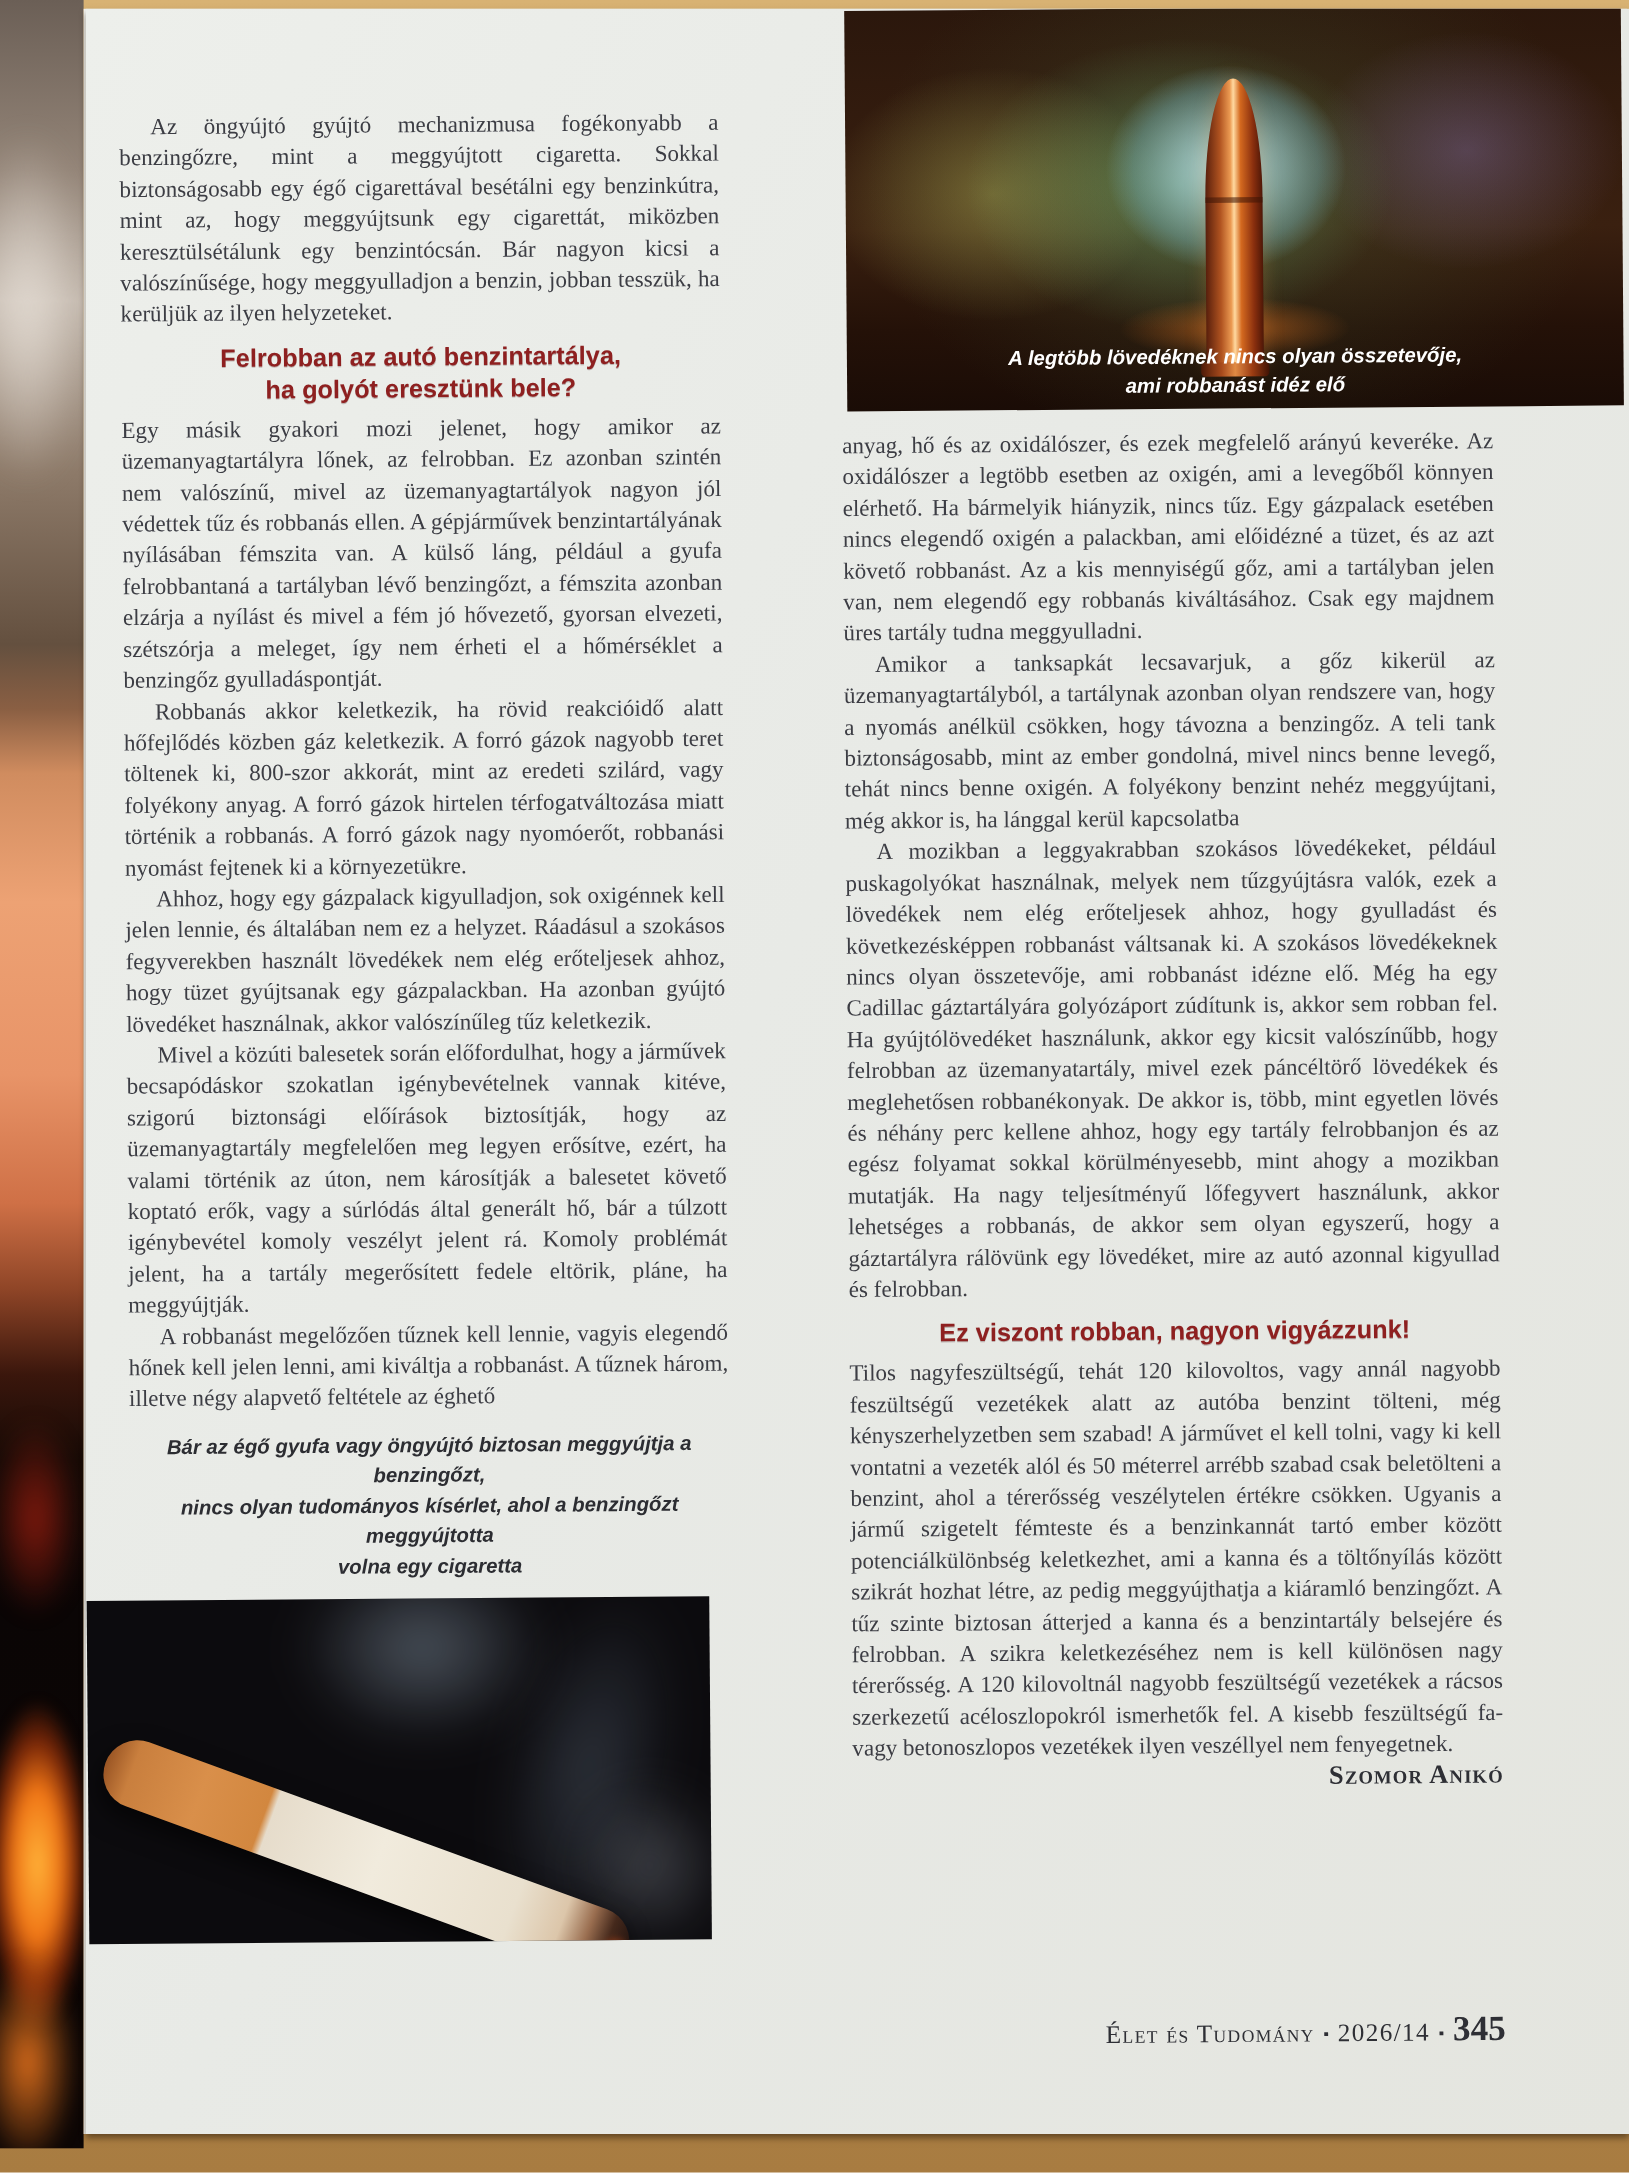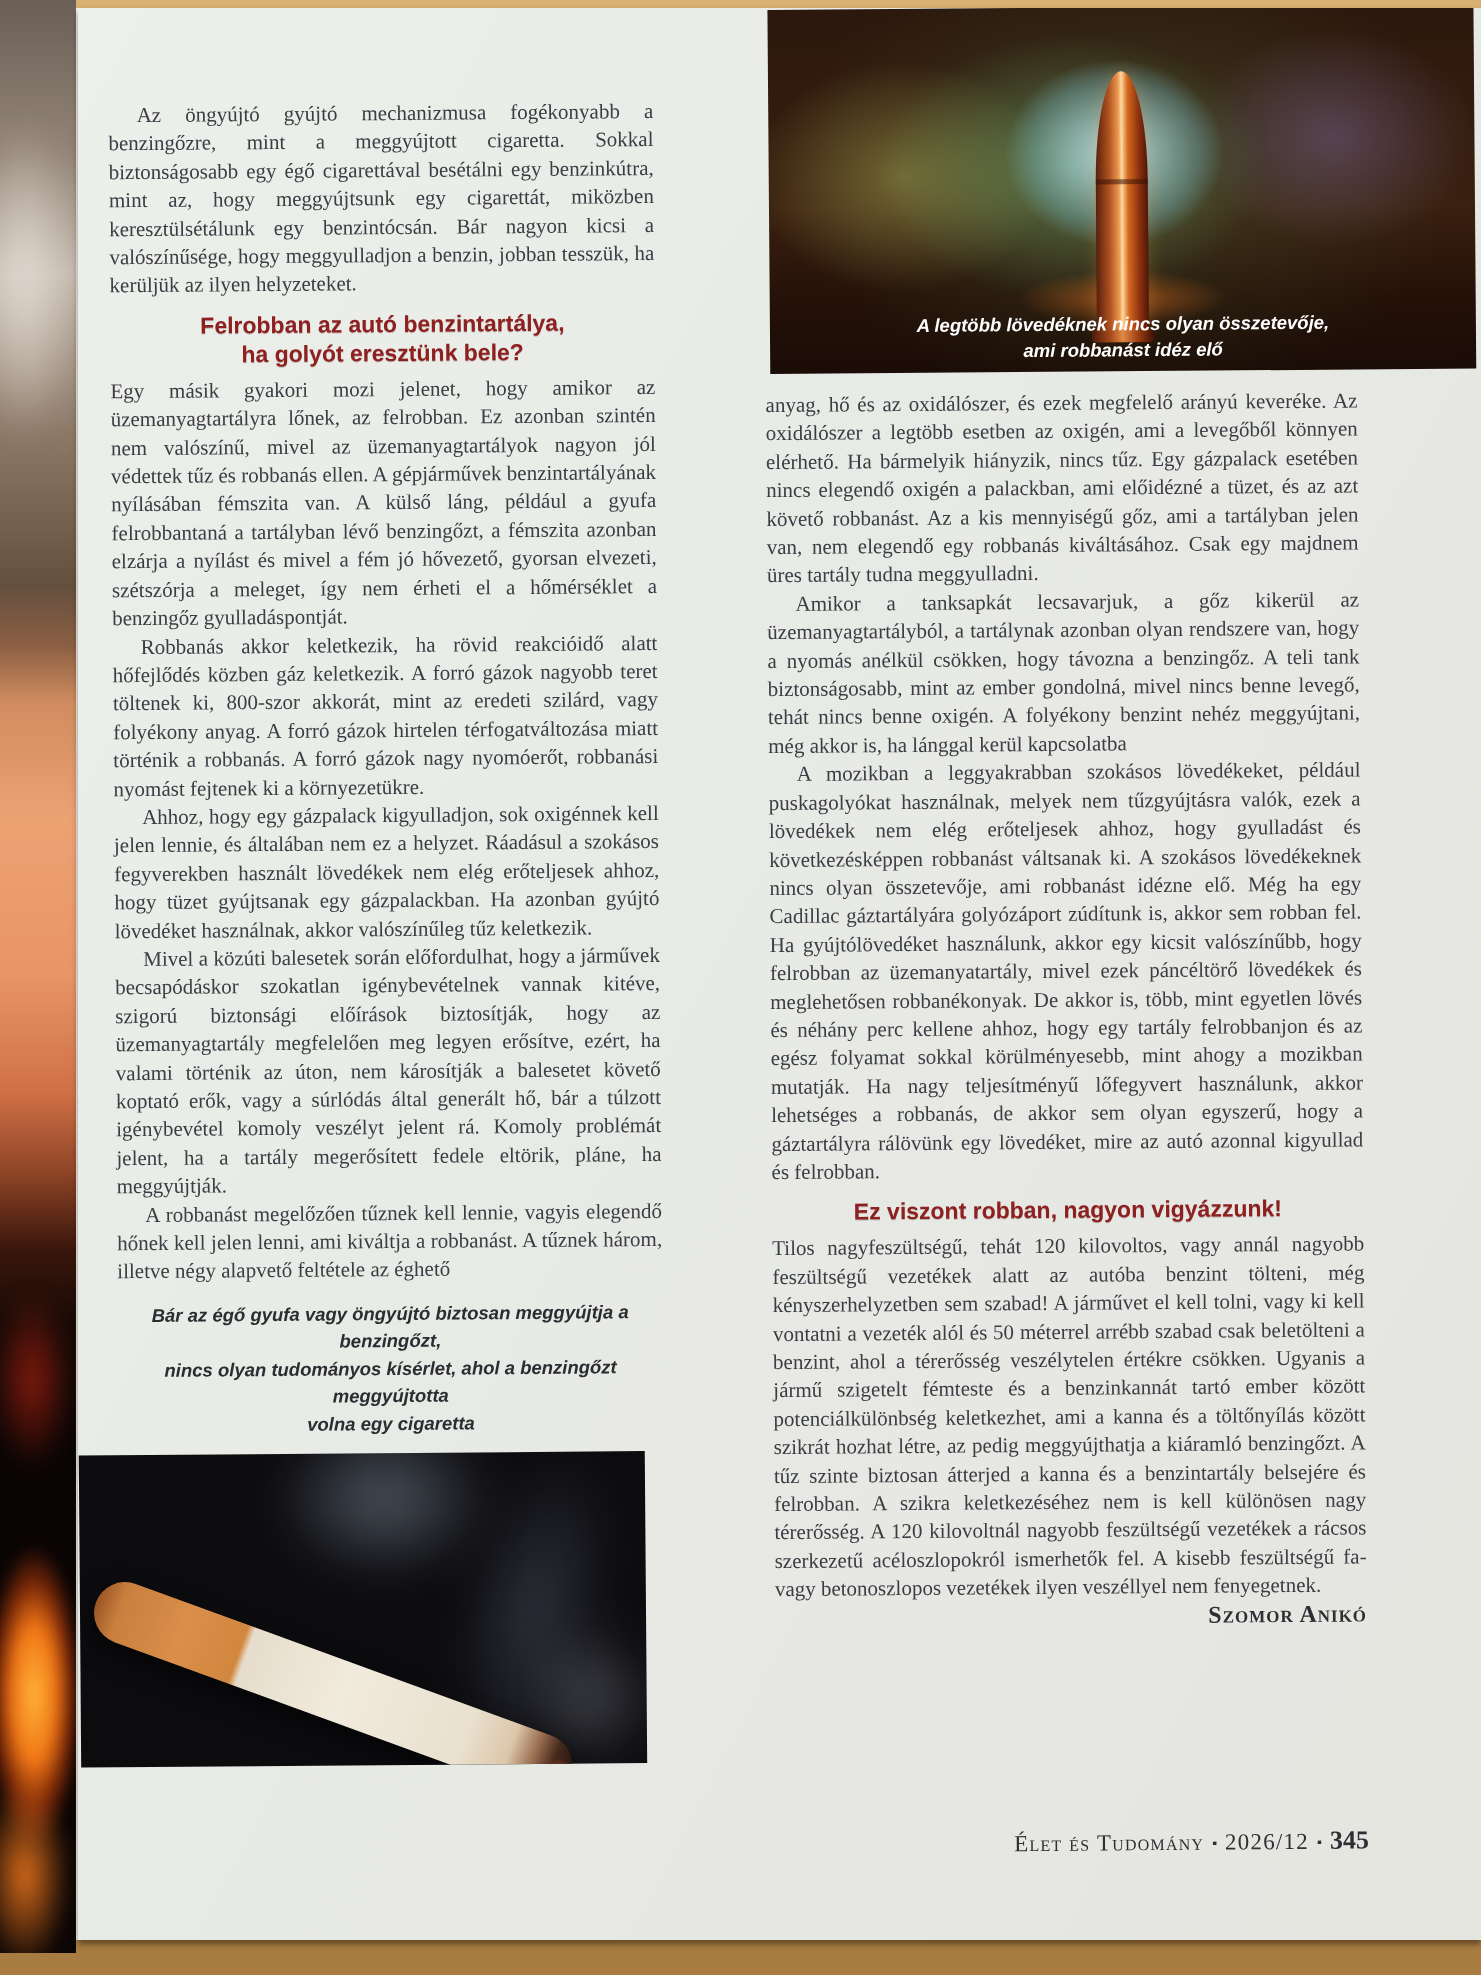--- a/index.html
+++ b/index.html
@@ -108,21 +108,21 @@
     filter:blur(2px);}
 
   
   .byline{margin-top:8px;text-align:right;font-weight:bold;font-variant:small-caps;
     font-size:24px;letter-spacing:1px;color:#2e2f35;text-indent:0;}
   .footer{
     position:absolute;left:692px;top:1822px;width:592px;text-align:right;
     font-size:23px;color:#2e2f35;letter-spacing:1.2px;font-variant:small-caps;
   }
   .footer .sep{font-size:14px;vertical-align:2px;margin:0 8px;letter-spacing:0;}
-  .footer .pageno{font-weight:bold;font-size:26px;font-variant:normal;letter-spacing:0;}
+  .footer .pageno{font-weight:bold;font-size:32px;font-variant:normal;letter-spacing:0;}
 </style>
 </head>
 <body>
 
 <div class="scene">
 
   <div class="facing-strip">
     <div class="smokeblob"></div>
     <div class="flame-red"></div>
     <div class="flame-orange"></div>
@@ -170,18 +170,18 @@
       <div class="col right-col">
         <p>anyag, hő és az oxidálószer, és ezek megfelelő arányú keveréke. Az oxidálószer a legtöbb esetben az oxigén, ami a levegőből könnyen elérhető. Ha bármelyik hiányzik, nincs tűz. Egy gázpalack esetében nincs elegendő oxigén a palackban, ami előidézné a tüzet, és az azt követő robbanást. Az a kis mennyiségű gőz, ami a tartályban jelen van, nem elegendő egy robbanás kiváltásához. Csak egy majdnem üres tartály tudna meggyulladni.</p>
         <p class="indent">Amikor a tanksapkát lecsavarjuk, a gőz kikerül az üzemanyagtartályból, a tartálynak azonban olyan rendszere van, hogy a nyomás anélkül csökken, hogy távozna a benzingőz. A teli tank biztonságosabb, mint az ember gondolná, mivel nincs benne levegő, tehát nincs benne oxigén. A folyékony benzint nehéz meggyújtani, még akkor is, ha lánggal kerül kapcsolatba</p>
         <p class="indent">A mozikban a leggyakrabban szokásos lövedékeket, például puskagolyókat használnak, melyek nem tűzgyújtásra valók, ezek a lövedékek nem elég erőteljesek ahhoz, hogy gyulladást és következésképpen robbanást váltsanak ki. A szokásos lövedékeknek nincs olyan összetevője, ami robbanást idézne elő. Még ha egy Cadillac gáztartályára golyózáport zúdítunk is, akkor sem robban fel. Ha gyújtólövedéket használunk, akkor egy kicsit valószínűbb, hogy felrobban az üzemanyatartály, mivel ezek páncéltörő lövedékek és meglehetősen robbanékonyak. De akkor is, több, mint egyetlen lövés és néhány perc kellene ahhoz, hogy egy tartály felrobbanjon és az egész folyamat sokkal körülményesebb, mint ahogy a mozikban mutatják. Ha nagy teljesítményű lőfegyvert használunk, akkor lehetséges a robbanás, de akkor sem olyan egyszerű, hogy a gáztartályra rálövünk egy lövedéket, mire az autó azonnal kigyullad és felrobban.</p>
         <h2 class="red">Ez viszont robban, nagyon vigyázzunk!</h2>
         <p>Tilos nagyfeszültségű, tehát 120 kilovoltos, vagy annál nagyobb feszültségű vezetékek alatt az autóba benzint tölteni, még kényszerhelyzetben sem szabad! A járművet el kell tolni, vagy ki kell vontatni a vezeték alól és 50 méterrel arrébb szabad csak beletölteni a benzint, ahol a térerősség veszélytelen értékre csökken. Ugyanis a jármű szigetelt fémteste és a benzinkannát tartó ember között potenciálkülönbség keletkezhet, ami a kanna és a töltőnyílás között szikrát hozhat létre, az pedig meggyújthatja a kiáramló benzingőzt. A tűz szinte biztosan átterjed a kanna és a benzintartály belsejére és felrobban. A szikra keletkezéséhez nem is kell különösen nagy térerősség. A 120 kilovoltnál nagyobb feszültségű vezetékek a rácsos szerkezetű acéloszlopokról ismerhetők fel. A kisebb feszültségű fa- vagy betonoszlopos vezetékek ilyen veszéllyel nem fenyegetnek.</p>
         <p class="byline">Szomor Anikó</p>
       </div>
 
       <div class="footer">
-        <span>Élet és Tudomány</span><span class="sep">▪</span><span>2026/12</span><span class="sep">▪</span><span class="pageno">345</span>
+        <span>Élet és Tudomány</span><span class="sep">▪</span><span>2026/14</span><span class="sep">▪</span><span class="pageno">345</span>
       </div>
 
     </div>
   </div>
 </div>
 
 </body></html>

